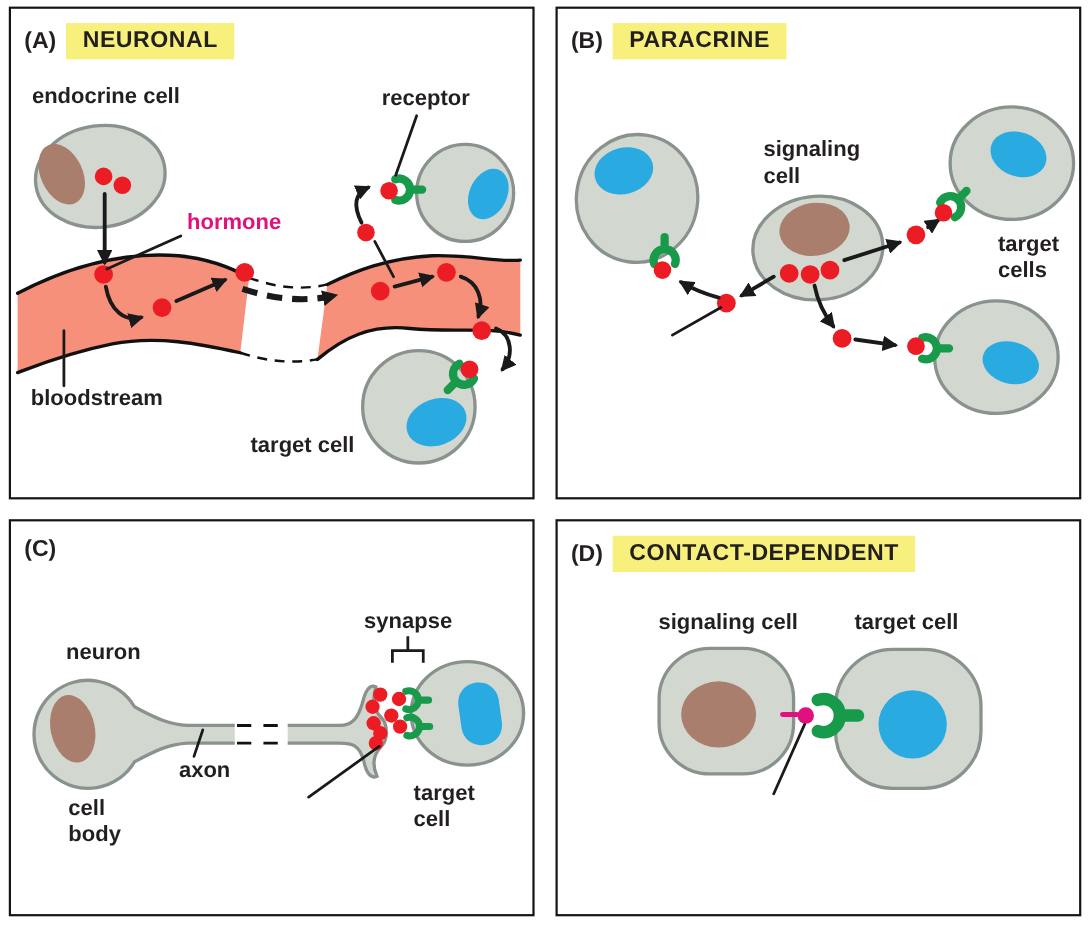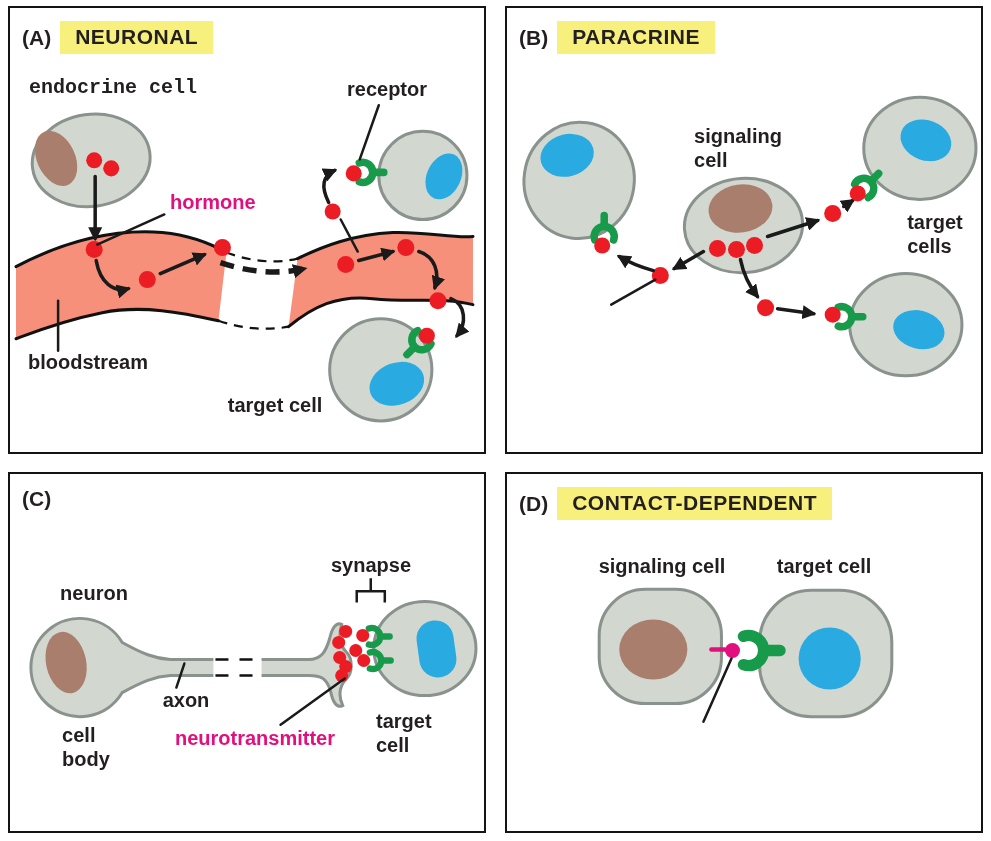--- a/index.html
+++ b/index.html
@@ -58,21 +58,21 @@
   </defs>
 </svg>
 
 <div id="fig">
 
   <section class="panel" id="panel-a">
     <div class="panel-title">
       <span>(A)</span>
       <span class="panel-highlight">NEURONAL</span>
     </div>
-    <div class="lbl left" style="left:19px;top:68px;font-family:Liberation Mono, monospace;">endocrine cell</div>
+    <div class="lbl left" style="left:19px;top:68px;">endocrine cell</div>
     <div class="lbl" style="left:377px;top:69px;">receptor</div>
     <div class="lbl left magenta" style="left:160px;top:182px;">hormone</div>
     <div class="lbl left" style="left:18px;top:342px;">bloodstream</div>
     <div class="lbl" style="left:265px;top:385px;">target cell</div>
 
     <svg viewBox="0 0 473 443">
 
       <g>
         <path class="vessel-fill" d="M 6,258 C 52,234 102,220 152,224 C 182,227 202,236 216,244 L 208,312 C 172,304 132,296 92,304 C 52,312 22,324 6,330 Z"></path>
         <path class="vessel-fill" d="M 287,250 C 312,238 342,226 382,224 C 417,223 442,230 462,228 L 462,296 C 432,288 402,294 362,290 C 327,286 302,298 278,318 Z"></path>
@@ -192,21 +192,20 @@
 
   <section class="panel" id="panel-c">
     <div class="panel-title">
       <span>(C)</span>
     </div>
     <div class="lbl" style="left:84px;top:107px;">neuron</div>
     <div class="lbl" style="left:361px;top:79px;">synapse</div>
     <div class="lbl" style="left:176px;top:214px;">axon</div>
     <div class="lbl" style="left:76px;top:249px;">cell
 body</div>
-    <div class="lbl magenta" style="left:245px;top:252px;">neurotransmitter</div>
     <div class="lbl" style="left:402px;top:235px;">target cell</div>
 
     <svg viewBox="0 0 473 356">
 
       <g>
         <ellipse class="cell" cx="414" cy="174" rx="51" ry="47"></ellipse>
         <rect class="nucleus-blue" x="407" y="146" width="37" height="57" rx="18" transform="rotate(-8 425 174)"></rect>
       </g>
 
       <g>

